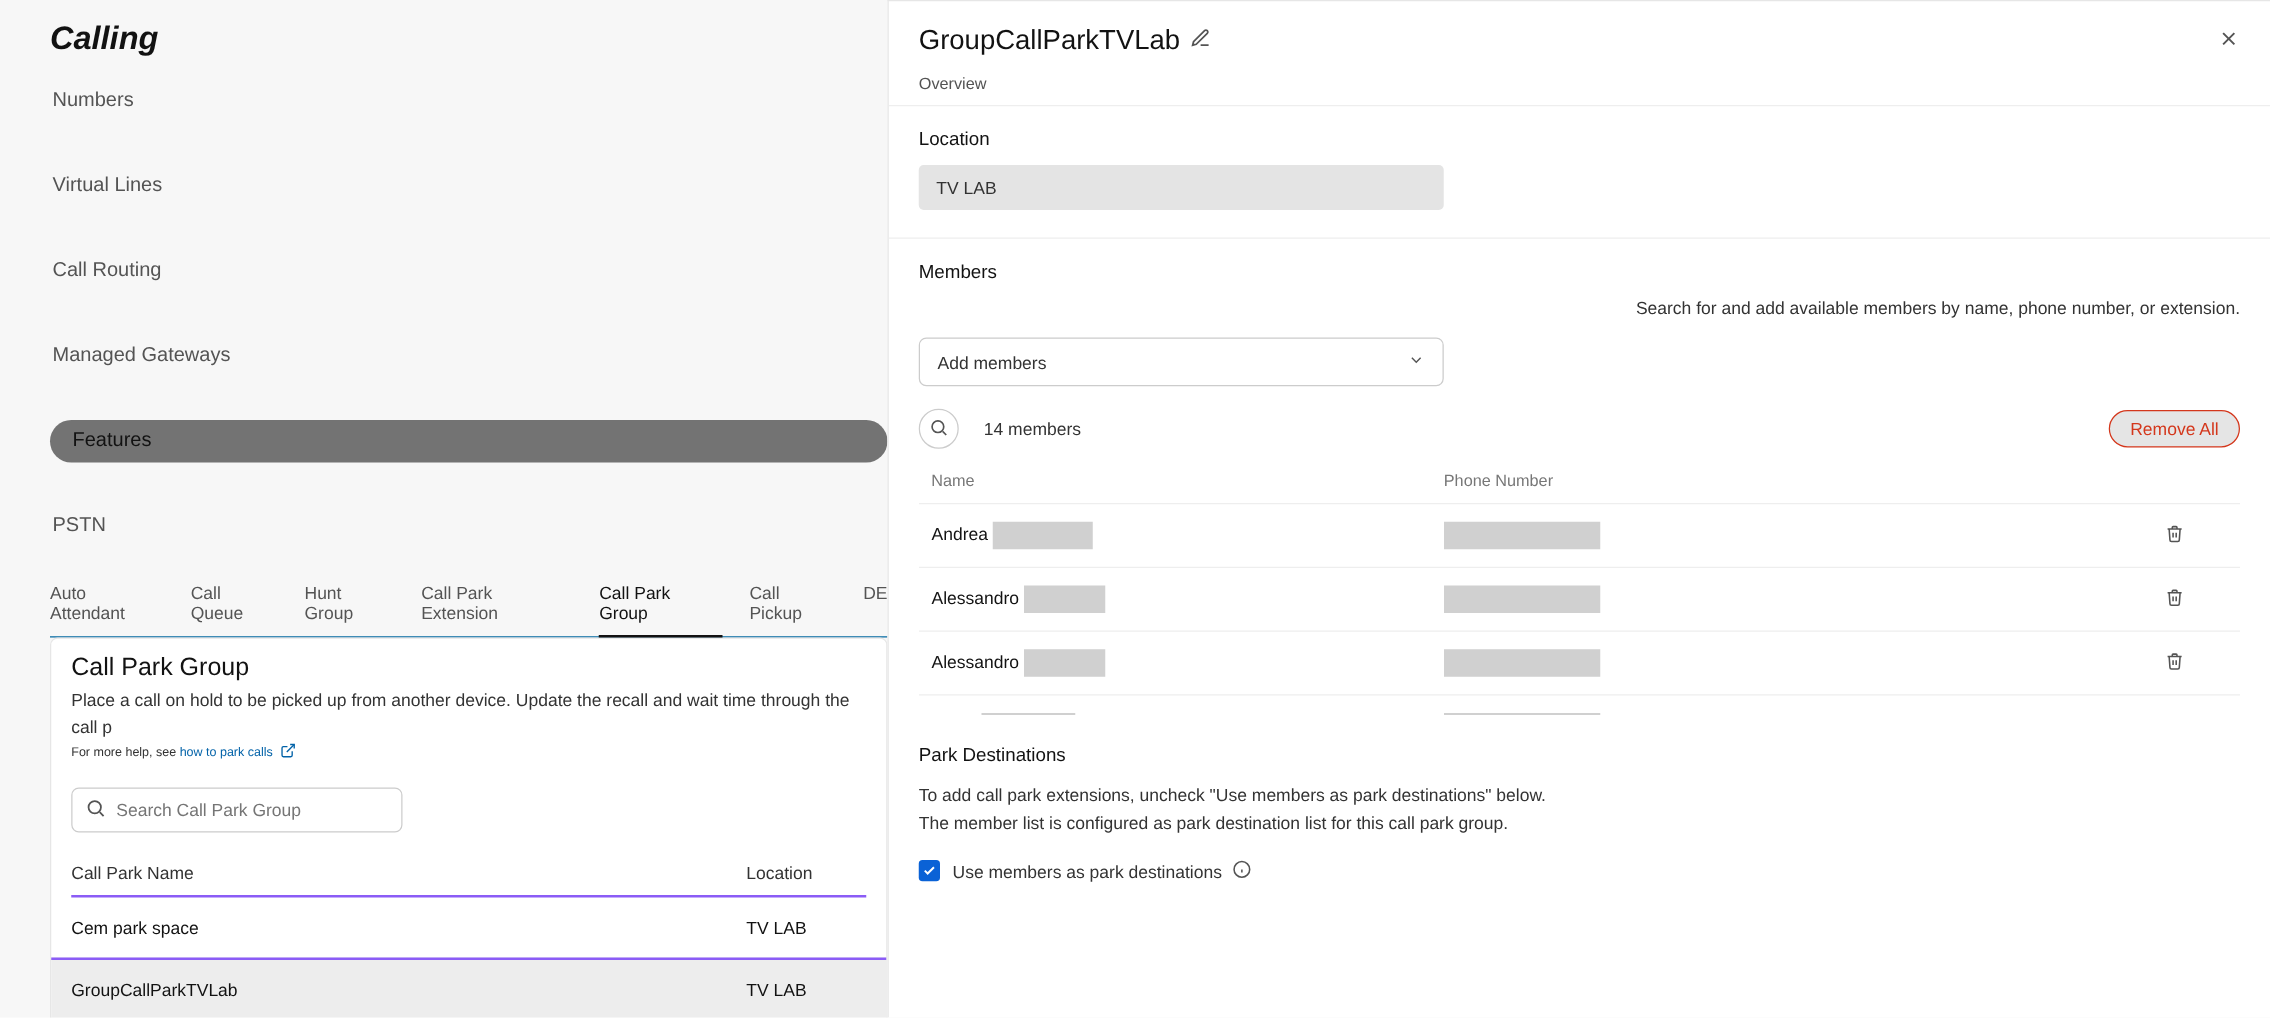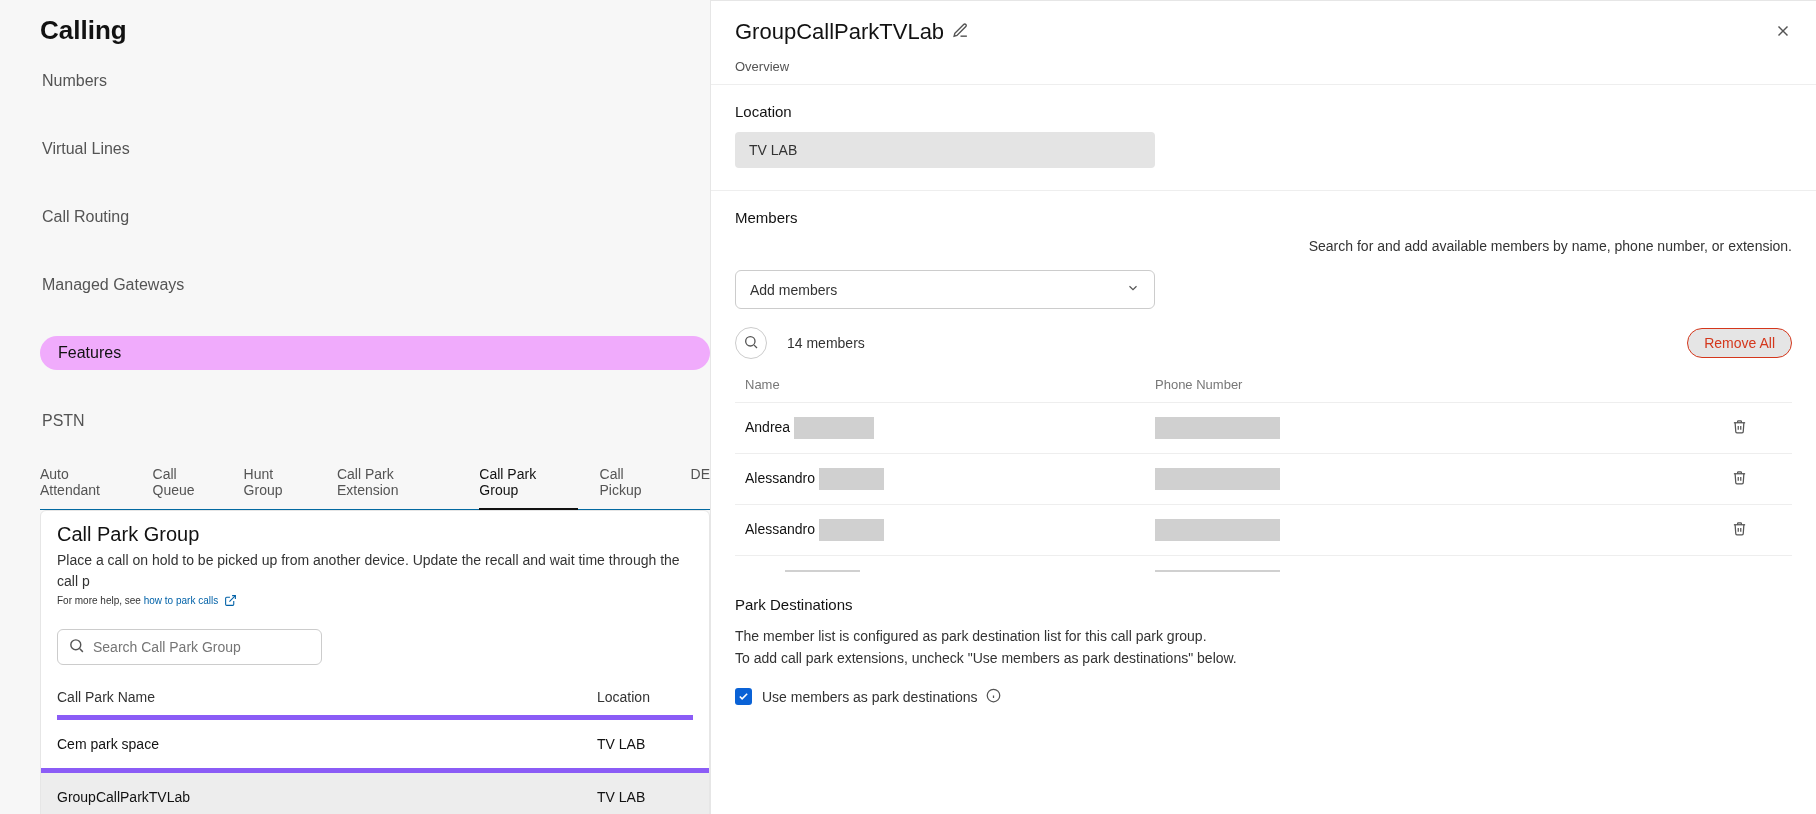--- a/index.html
+++ b/index.html
@@ -5,45 +5,45 @@
     * { box-sizing: border-box; margin: 0; padding: 0; }
     body {
       font-family: -apple-system, BlinkMacSystemFont, "Segoe UI", Helvetica, Arial, sans-serif;
       background: #f7f7f7;
       color: #121212;
       font-size: 14px;
       overflow: hidden;
     }
     .app { display: flex; width: 1816px; height: 814px; position: relative; }
     .left-panel { flex: 0 0 710px; padding: 15px 0 0 40px; background: #f7f7f7; }
-    .page-title { font-size: 26px; font-weight: 700; margin-bottom: 18px; }
+    .page-title { font-size: 26px; font-weight: 700; margin-bottom: 18px; font-style: italic; }
     .main-tabs { display: flex; gap: 34px; margin-bottom: 22px; flex-direction: column; }
     .main-tab { font-size: 16px; color: #545454; padding: 8px 2px; cursor: pointer; }
-    .main-tab.active { background: #f0abfc; border-radius: 18px; padding: 8px 18px; color: #121212; font-weight: 500; }
+    .main-tab.active { background: #737373; border-radius: 18px; padding: 8px 18px; color: #121212; font-weight: 500; }
     .sub-tabs { display: flex; gap: 22px; border-bottom: 1px solid #0369a1; }
     .sub-tab { font-size: 14px; color: #545454; padding: 6px 0 10px 0; cursor: pointer; }
     .sub-tab.active { color: #121212; border-bottom: 2px solid #121212; font-weight: 500; margin-bottom: -1px; }
 
     .content-card { background: #fff; border: 1px solid #e6e6e6; border-radius: 6px; margin-top: 0; padding: 12px 16px 0 16px; }
     .section-title { font-size: 20px; font-weight: 500; margin-bottom: 4px; }
     .section-desc { font-size: 14px; color: #333; line-height: 1.5; margin-bottom: 2px; }
     .help-row { font-size: 10px; color: #333; }
     .help-link { color: #0262a8; text-decoration: none; }
     .ext-icon { display: inline-block; vertical-align: middle; margin-left: 3px; }
 
     .search-wrap { margin-top: 20px; margin-bottom: 14px; }
     .search-box { display: flex; align-items: center; width: 265px; border: 1px solid #ccc; border-radius: 6px; padding: 7px 10px; background: #fff; }
     .search-box svg { flex-shrink: 0; }
     .search-box input { border: none; outline: none; font-size: 14px; margin-left: 8px; width: 100%; background: transparent; }
 
     .table { width: 100%; }
     .thead { display: flex; font-size: 14px; color: #333; padding: 10px 0; }
     .th-name { flex: 0 0 540px; }
     .th-loc { flex: 1; }
-    .trow { display: flex; padding: 16px 0; border-top: 5px solid #8b5cf6; cursor: pointer; font-size: 14px; }
+    .trow { display: flex; padding: 16px 0; border-top: 2px solid #8b5cf6; cursor: pointer; font-size: 14px; }
     .trow .td-name { flex: 0 0 540px; }
     .trow .td-loc { flex: 1; }
     .trow.selected { background: #ededed; margin: 0 -16px; padding-left: 16px; padding-right: 16px; }
 
     
     .right-panel { flex: 1; background: #fff; border-left: 1px solid #e6e6e6; border-top: 1px solid #e6e6e6; padding: 12px 0 0 0; overflow-y: auto; position: relative; }
     .rp-header { display: flex; align-items: center; padding: 6px 24px 14px 24px; }
     .rp-title { font-size: 22px; font-weight: 500; }
     .edit-icon { margin-left: 8px; cursor: pointer; color: #545454; }
     .close-btn { margin-left: auto; cursor: pointer; color: #545454; }
@@ -259,22 +259,22 @@
             </div>
             <div class="mt-phone"><span class="mask-block" style="width:125px"></span></div>
 
           </div>
         </div>
       </div>
     </div>
 
     <div class="section no-border">
       <div class="label">Park Destinations</div>
+      <div class="park-desc">To add call park extensions, uncheck "Use members as park destinations" below.</div>
       <div class="park-desc">The member list is configured as park destination list for this call park group.</div>
-      <div class="park-desc">To add call park extensions, uncheck "Use members as park destinations" below.</div>
       <div class="cb-row">
         <div class="cb">
           <svg width="11" height="11" viewBox="0 0 24 24" fill="none" stroke="#fff" stroke-width="3.5">
               <polyline points="20 6 9 17 4 12"></polyline>
             </svg>
         </div>
         <span class="cb-label">Use members as park destinations</span>
         <span class="info-icon">
           <svg width="15" height="15" viewBox="0 0 24 24" fill="none" stroke="#545454" stroke-width="2">
               <circle cx="12" cy="12" r="10"></circle>

